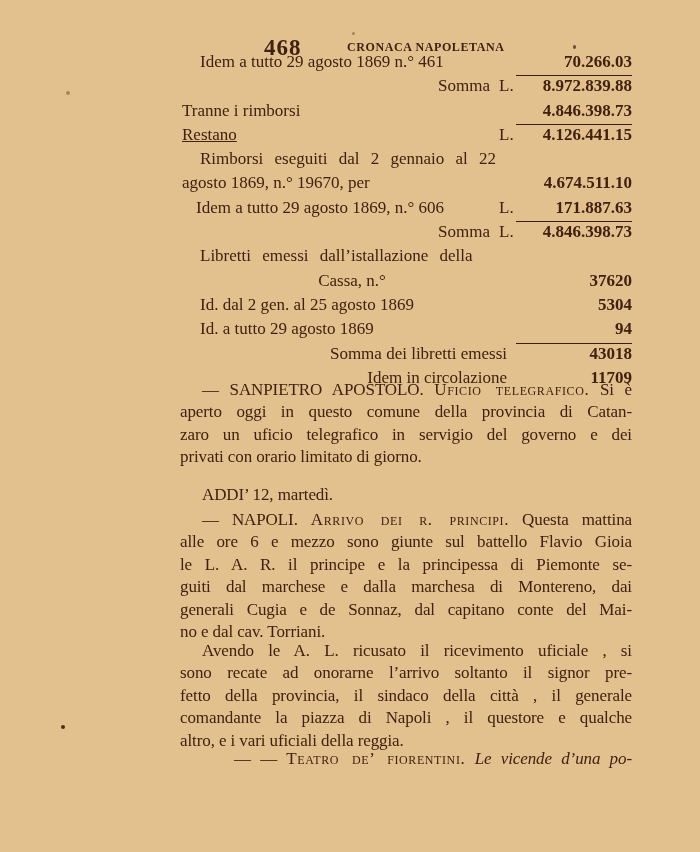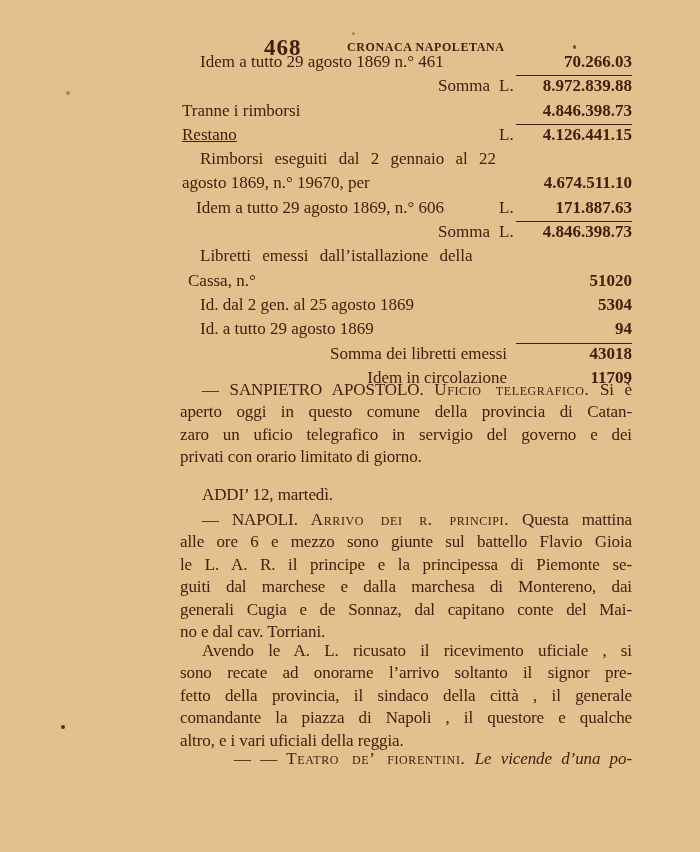--- a/index.html
+++ b/index.html
@@ -102,22 +102,22 @@
     <div class="lrow">
       <span class="llabel"></span>
       <span class="rlabel">Somma</span>
       <span class="cur">L.</span>
       <span class="amt ov">4.846.398.73</span>
     </div>
     <div class="lrow">
       <span class="llabel spread" style="padding-left: 20px;">Libretti emessi dall’istallazione della</span>
     </div>
     <div class="lrow">
-      <span class="llabel" style="padding-left: 8px;">Cassa, n.°</span>
-      <span class="amt">51020</span>
+      <span class="llabel" style="padding-left: 8px; text-align: center;">Cassa, n.°</span>
+      <span class="amt">37620</span>
     </div>
     <div class="lrow">
       <span class="llabel" style="padding-left: 20px;">Id. dal 2 gen. al 25 agosto 1869</span>
       <span class="amt">5304</span>
     </div>
     <div class="lrow">
       <span class="llabel" style="padding-left: 20px;">Id. a tutto 29 agosto 1869</span>
       <span class="amt">94</span>
     </div>
     <div class="lrow">

